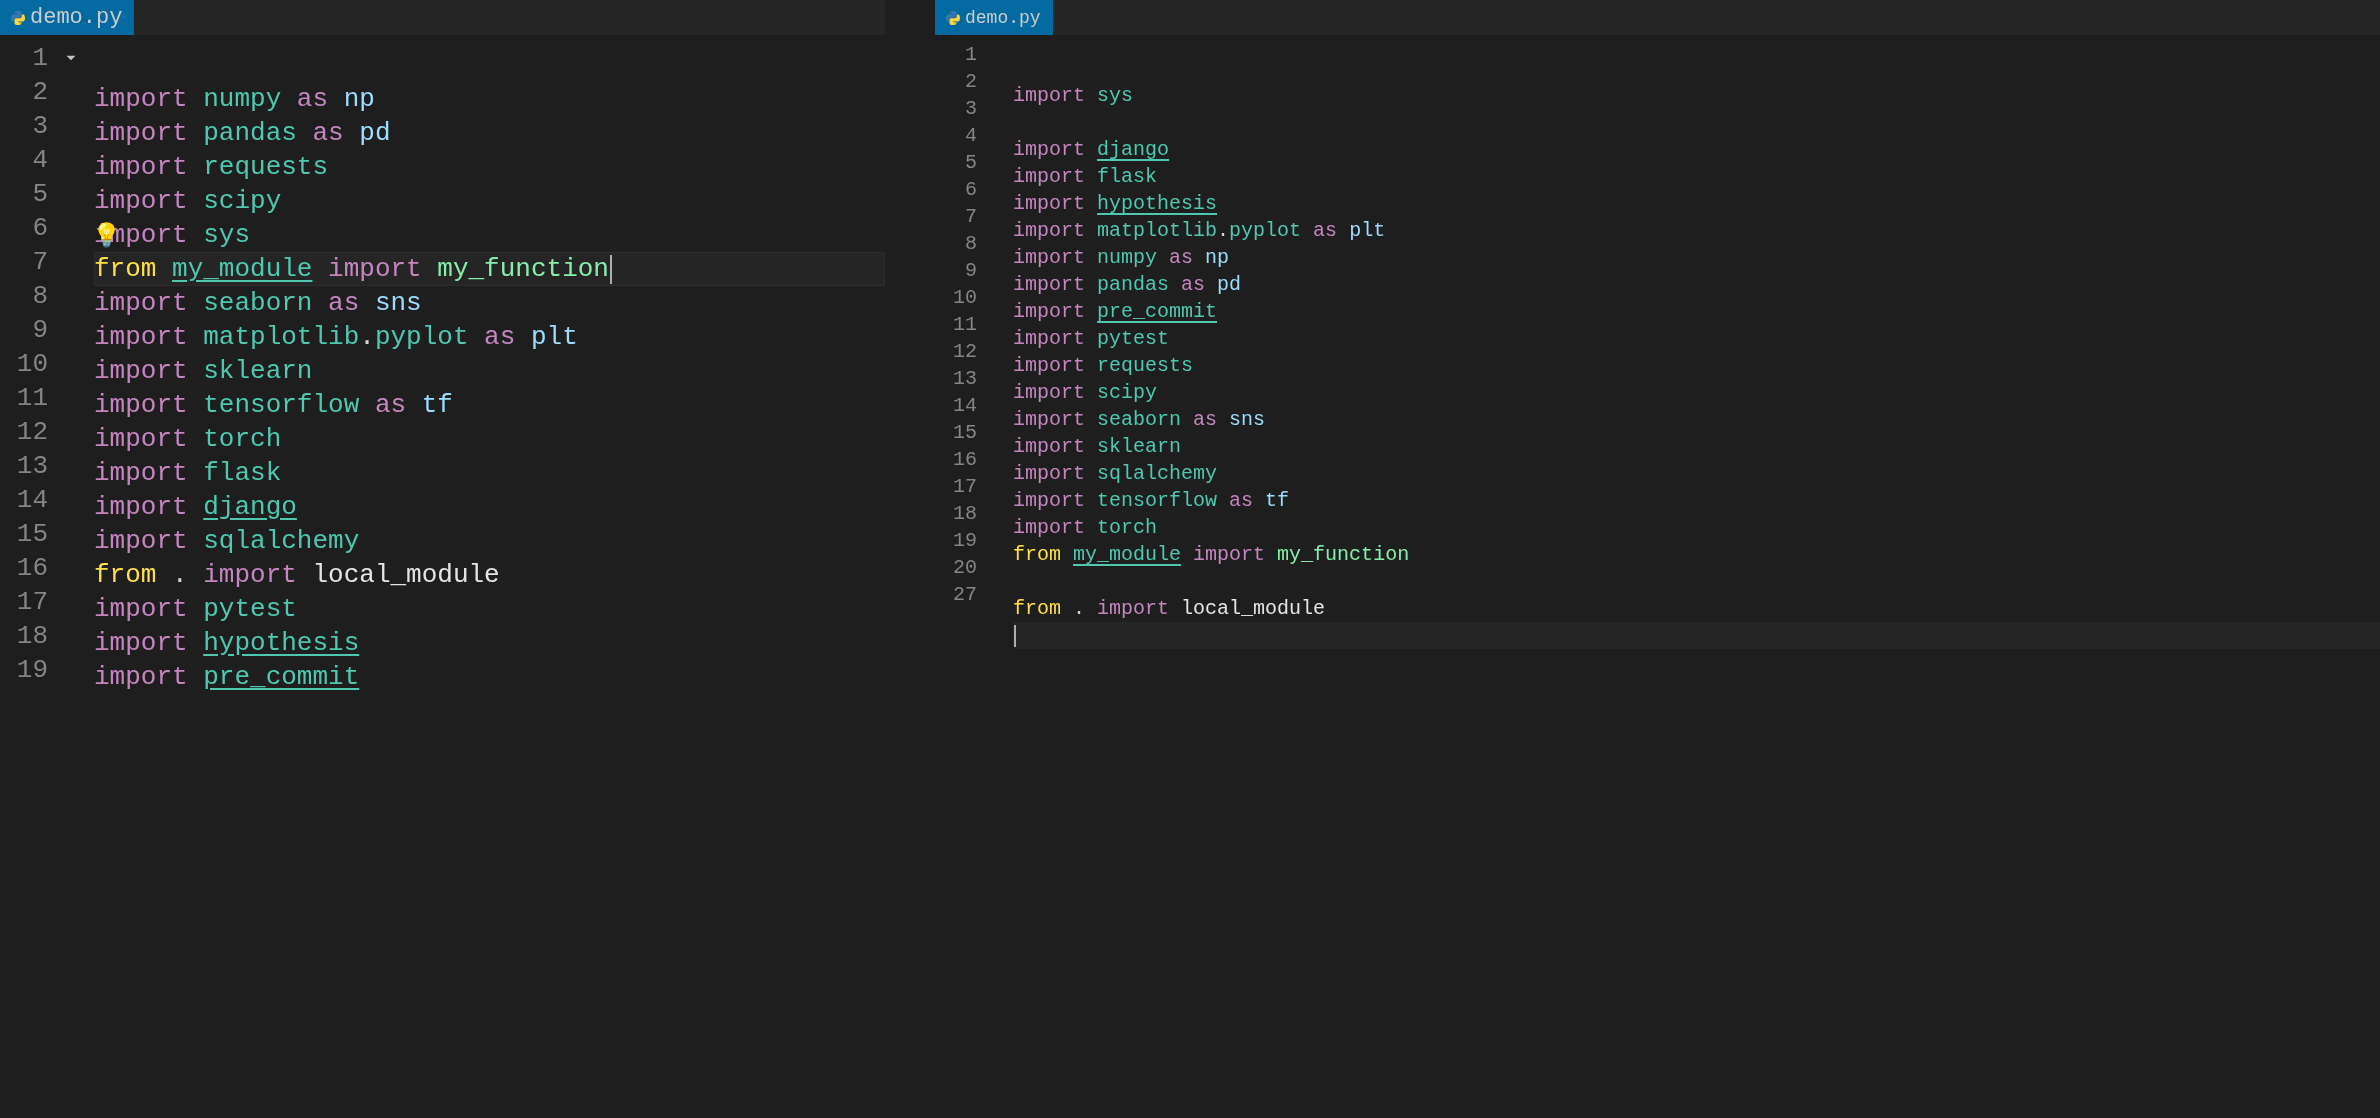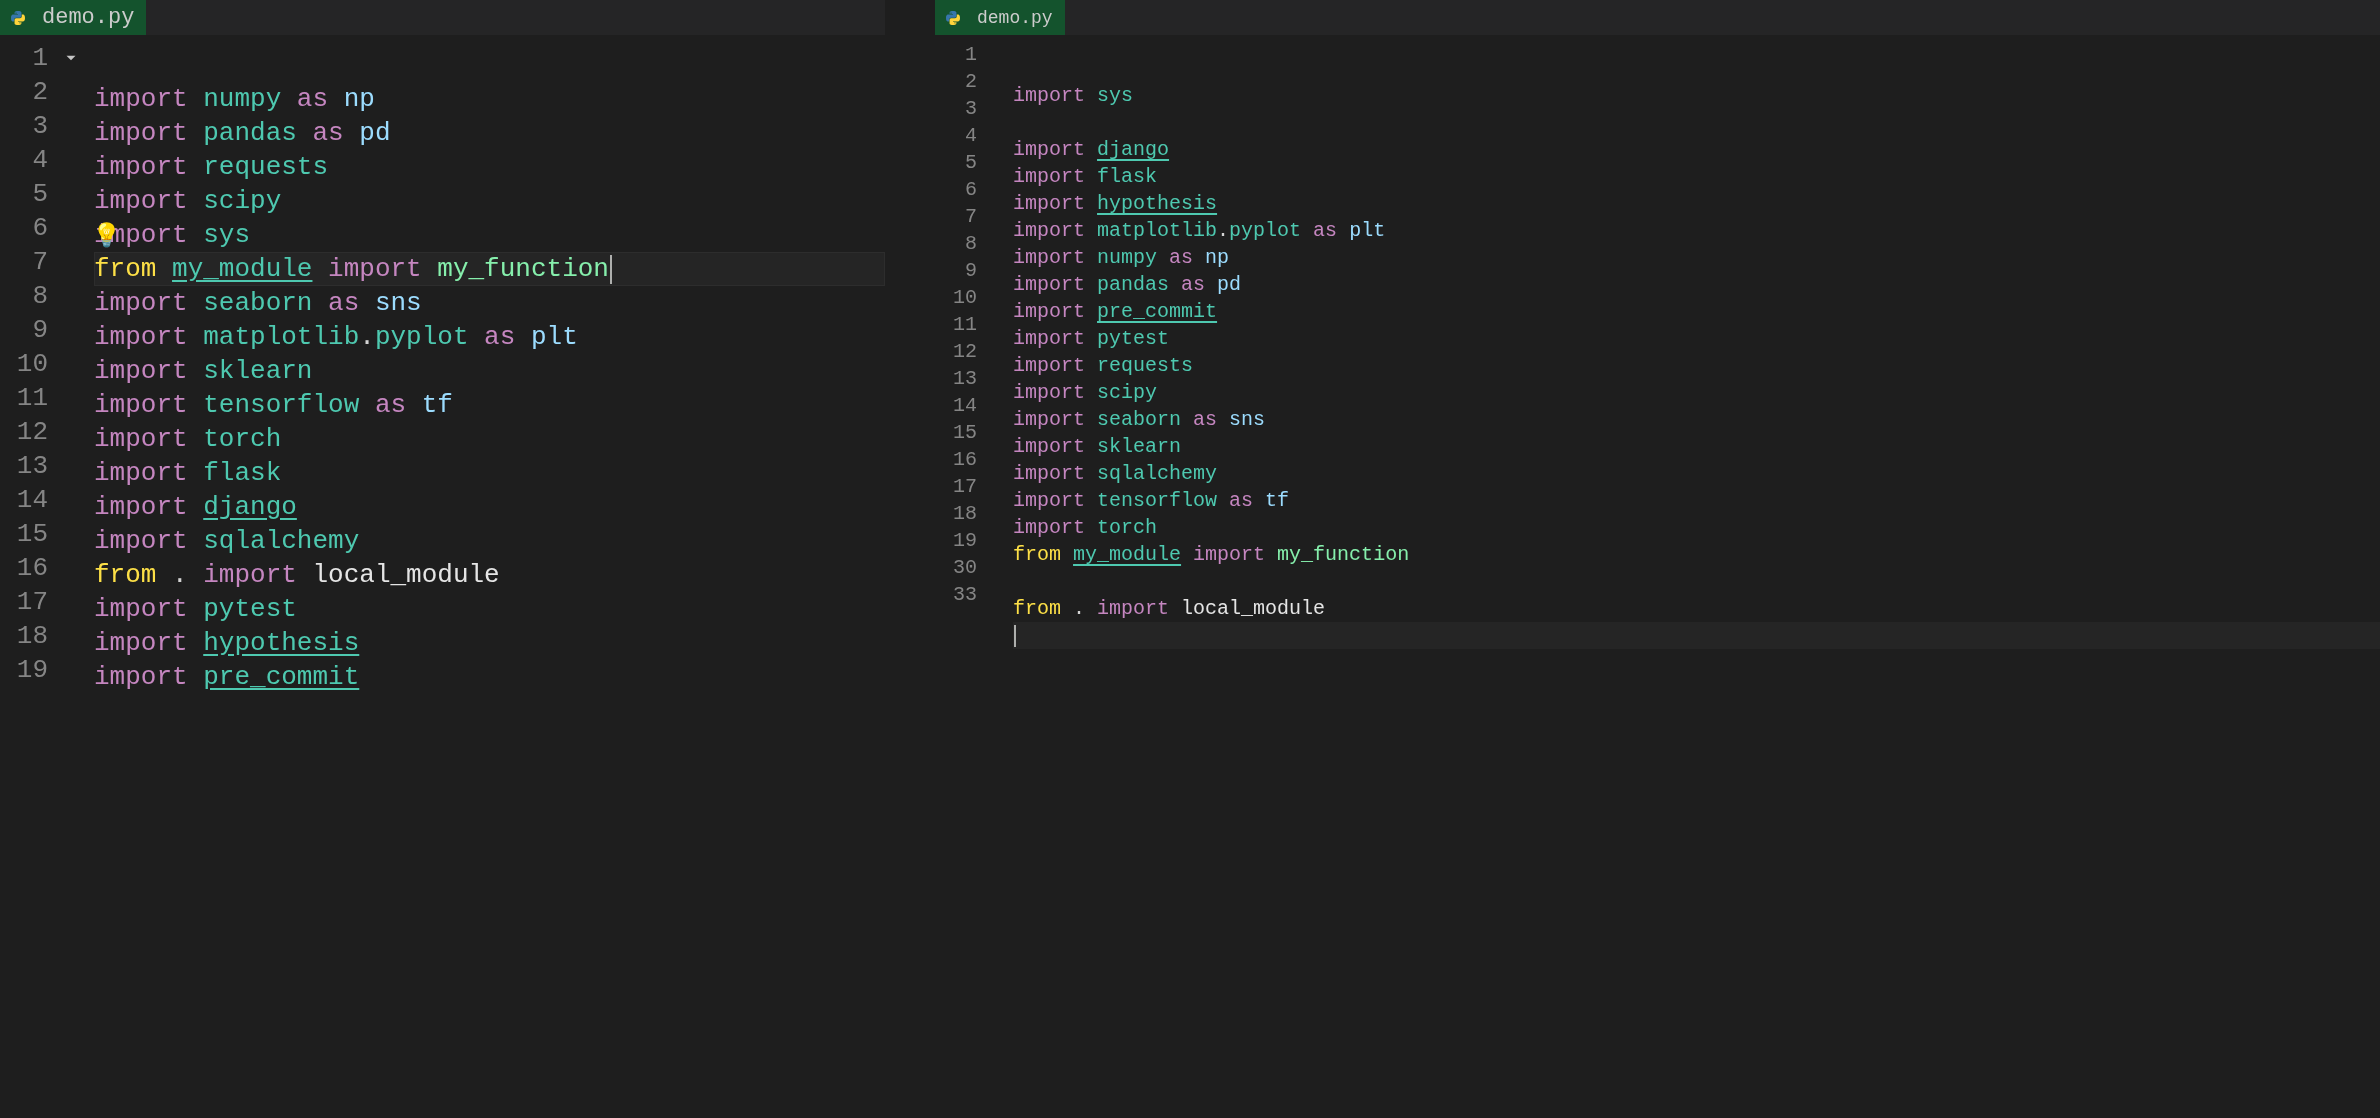--- a/index.html
+++ b/index.html
@@ -19,26 +19,26 @@
   }
   .editor-pane.left { flex: 0 0 885px; }
   .editor-pane.right { flex: 1; }
   .tab-bar {
     height: 35px;
     background: #252526;
     display: flex;
     align-items: center;
   }
   .tab {
-    background: #14532d;
+    background: #0369a1;
     height: 35px;
     padding: 0 12px 0 10px;
     display: flex;
     align-items: center;
-    gap: 16px;
+    gap: 4px;
     color: #cccccc;
     cursor: pointer;
   }
   .tab.right-tab { font-size: 18px; }
   .tab.left-tab { font-size: 22px; }
   .py-icon {
     width: 16px; height: 16px;
     display: inline-flex;
     align-items: center;
     justify-content: center;
@@ -213,22 +213,22 @@
         <span class="ln">10</span>
         <span class="ln">11</span>
         <span class="ln">12</span>
         <span class="ln">13</span>
         <span class="ln">14</span>
         <span class="ln">15</span>
         <span class="ln">16</span>
         <span class="ln">17</span>
         <span class="ln">18</span>
         <span class="ln">19</span>
-        <span class="ln">30</span>
-        <span class="ln">33</span>
+        <span class="ln">20</span>
+        <span class="ln">27</span>
       </div>
     <div class="code-lines" id="right-code">
         <span class="line"><span class="k-import">import</span><span> </span><span class="module">sys</span></span>
         <span class="line"></span>
         <span class="line"><span class="k-import">import</span><span> </span><span class="module warn-underline">django</span></span>
         <span class="line"><span class="k-import">import</span><span> </span><span class="module">flask</span></span>
         <span class="line"><span class="k-import">import</span><span> </span><span class="module warn-underline">hypothesis</span></span>
         <span class="line"><span class="k-import">import</span><span> </span><span class="module">matplotlib</span><span class="dot">.</span><span class="module">pyplot</span><span> </span><span class="k-as">as</span><span> </span><span class="alias">plt</span></span>
         <span class="line"><span class="k-import">import</span><span> </span><span class="module">numpy</span><span> </span><span class="k-as">as</span><span> </span><span class="alias">np</span></span>
         <span class="line"><span class="k-import">import</span><span> </span><span class="module">pandas</span><span> </span><span class="k-as">as</span><span> </span><span class="alias">pd</span></span>

